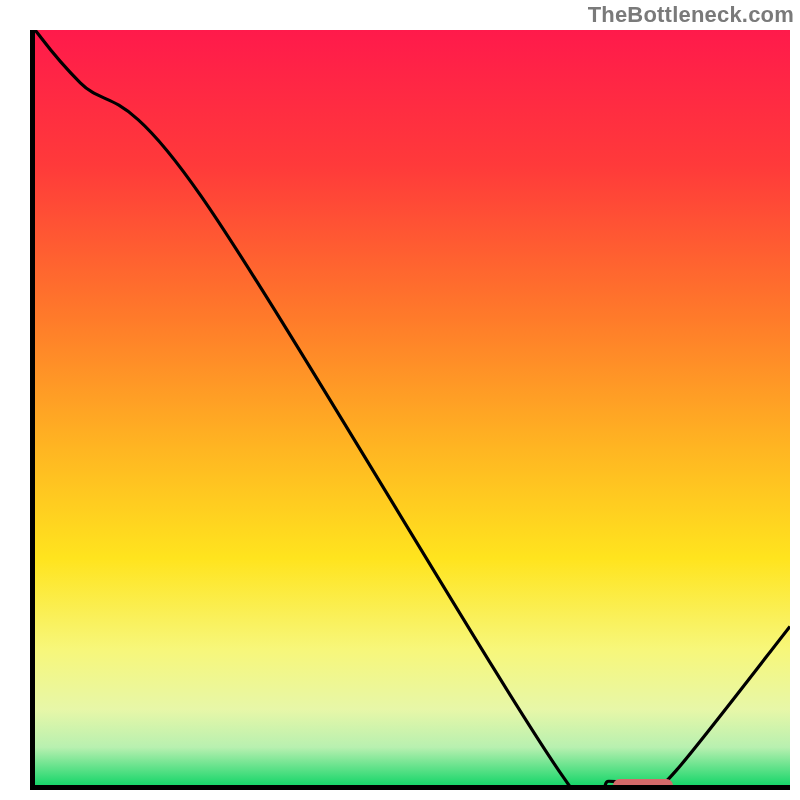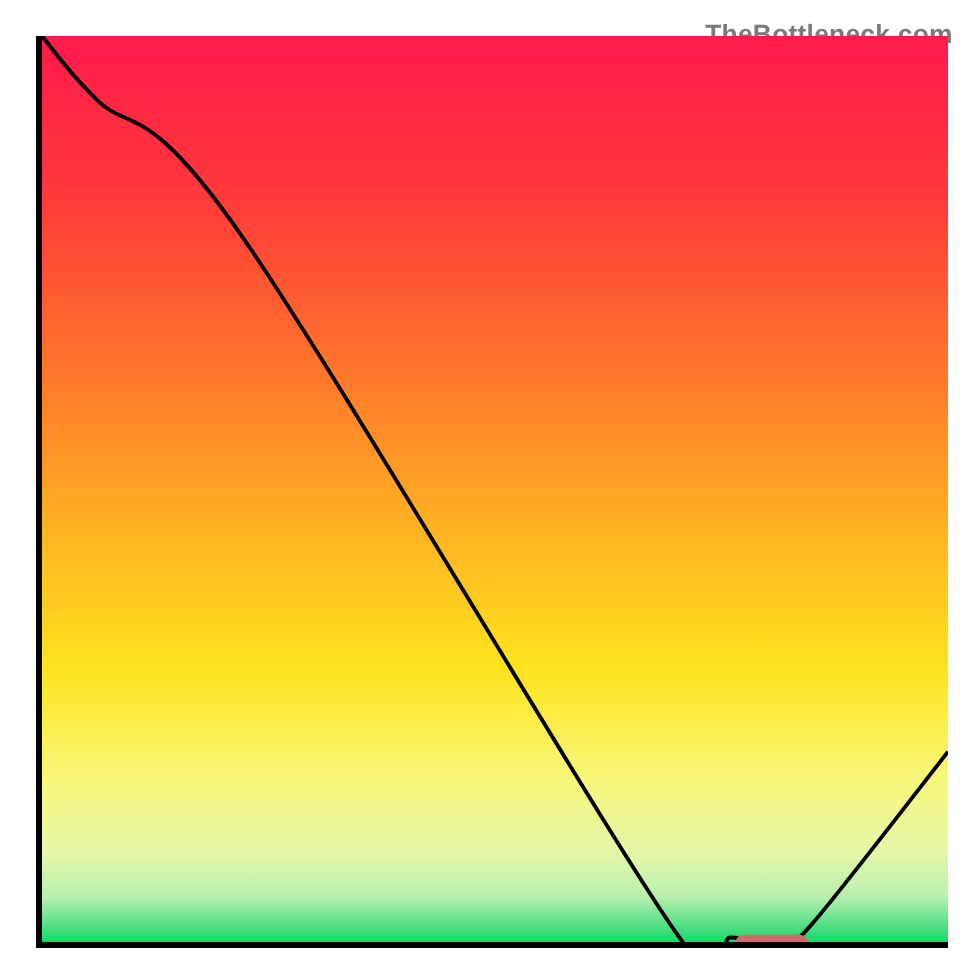--- a/index.html
+++ b/index.html
@@ -4,21 +4,21 @@
 <style>
   * { margin: 0; padding: 0; box-sizing: border-box; }
   html, body { width: 800px; height: 800px; overflow: hidden; background: #fff; }
   .chart-container {
     position: relative;
     width: 800px;
     height: 800px;
   }
   .attribution {
     position: absolute;
-    top: 16px;
+    top: 2px;
     right: 6px;
     font-family: Arial, Helvetica, sans-serif;
     font-size: 22px;
     font-weight: bold;
     color: #7a7a7a;
     letter-spacing: 0.2px;
   }
   .plot-area {
     position: absolute;
     left: 30px;

